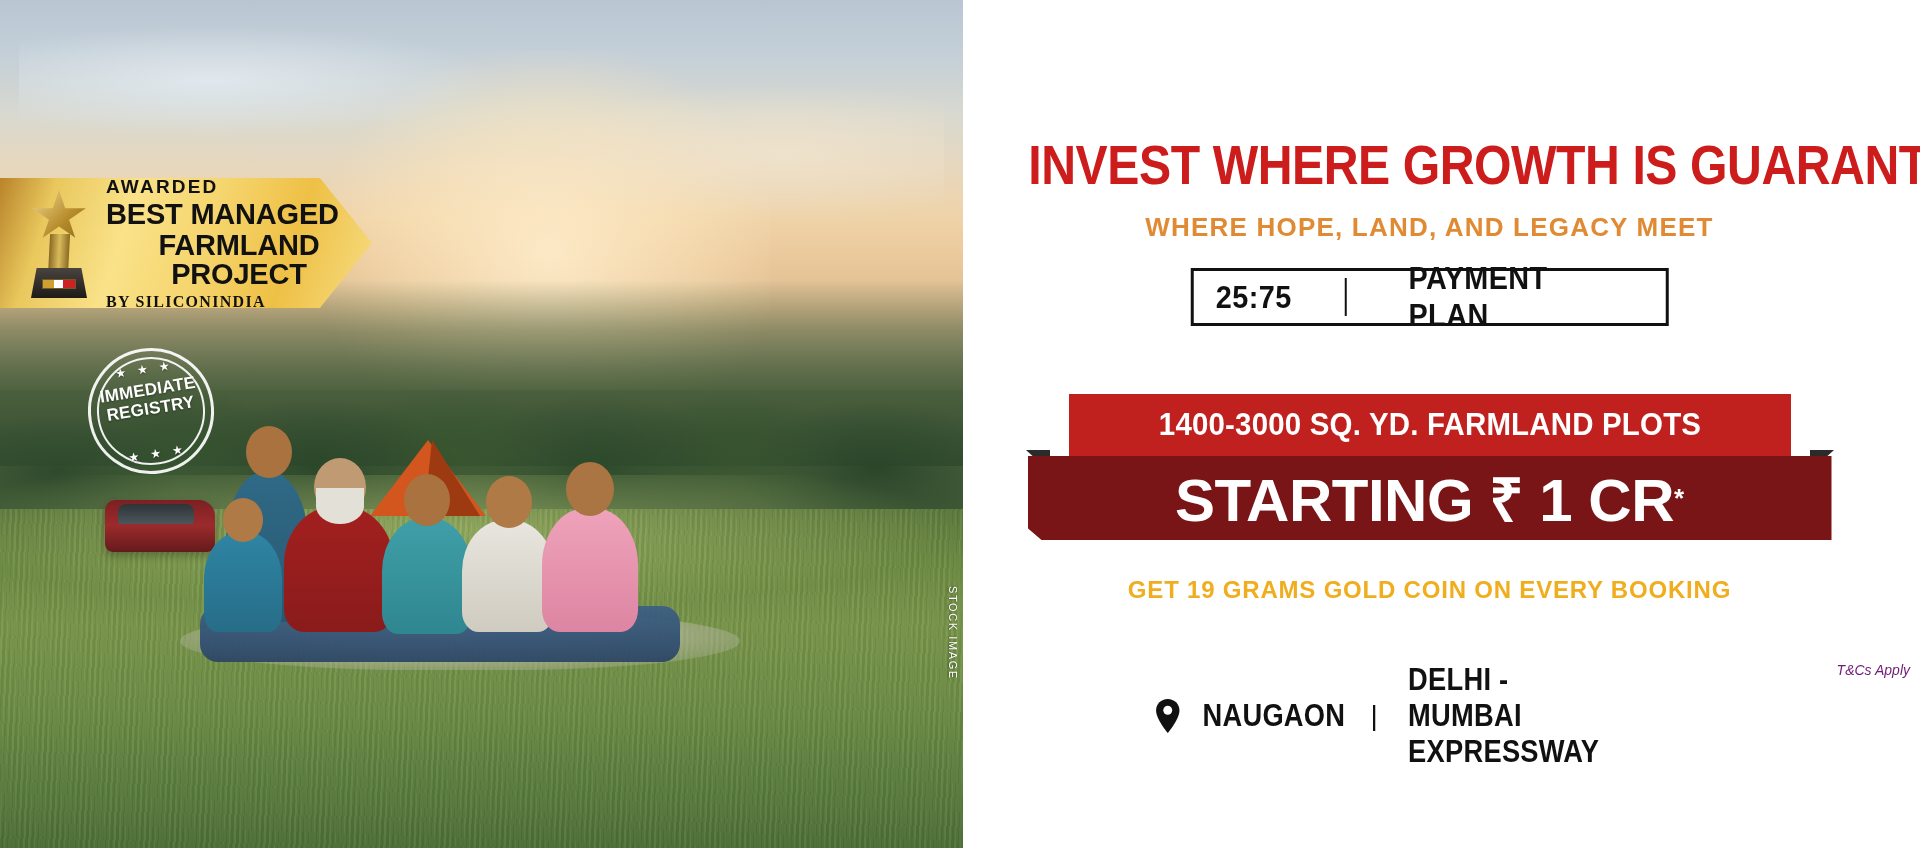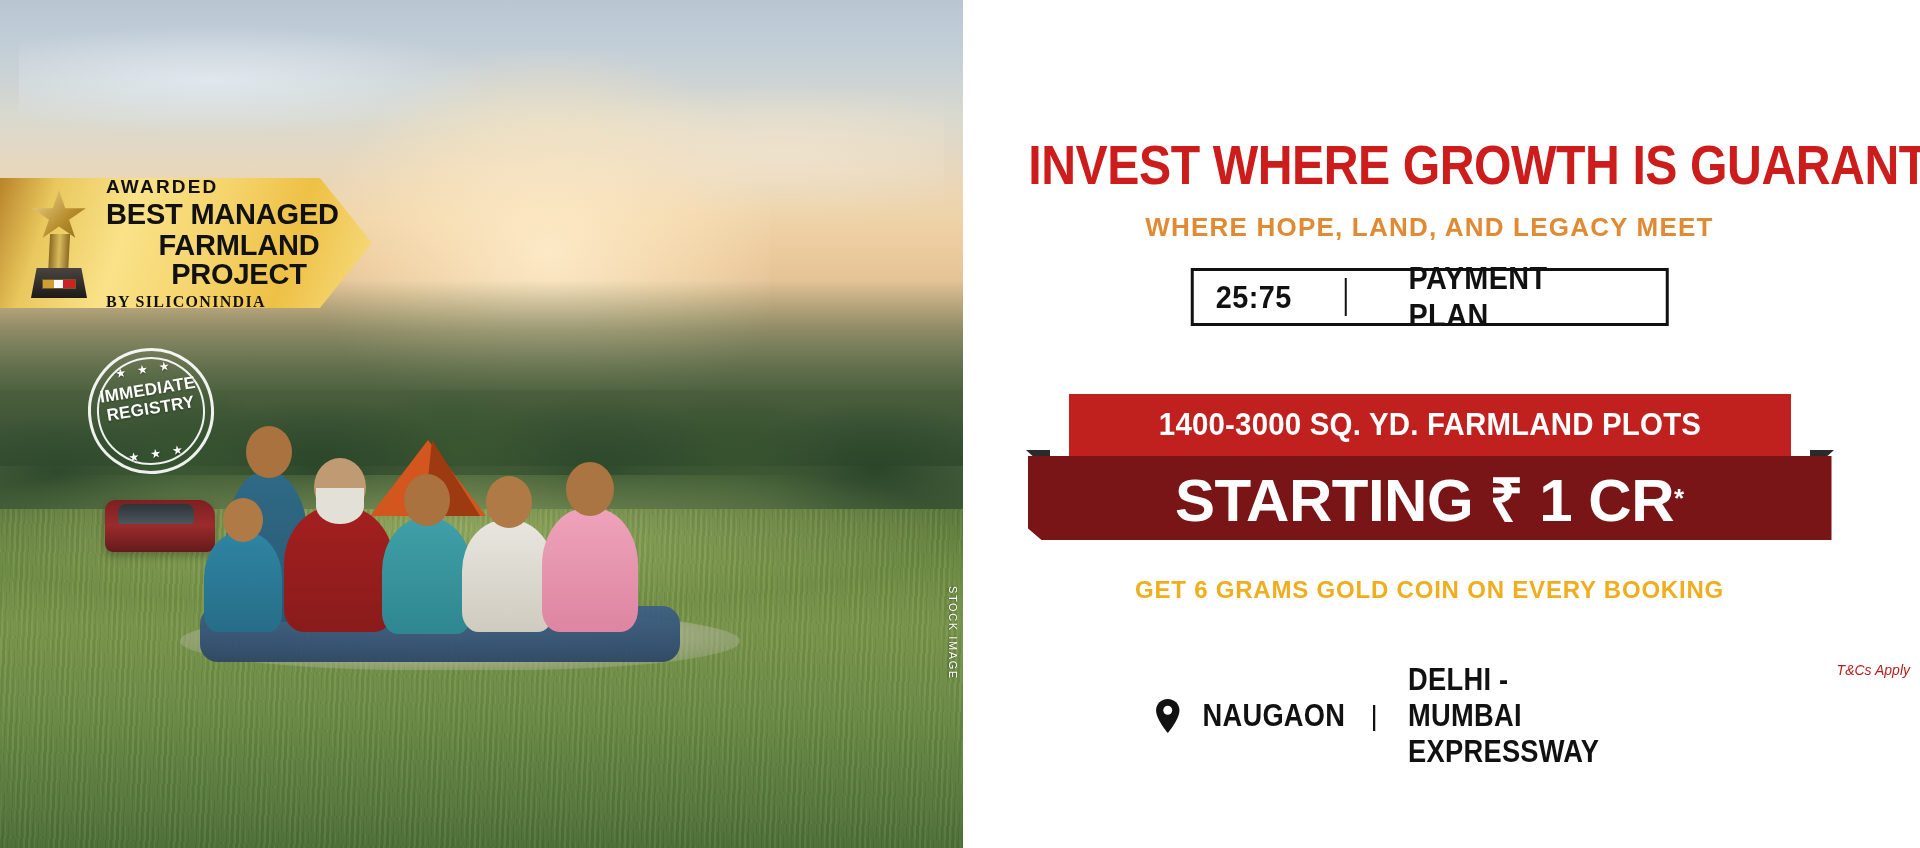--- a/index.html
+++ b/index.html
@@ -321,21 +321,21 @@
     position: absolute; left: 50%; top: 662px;
     transform: translateX(calc(-50% - 48px));
     display: flex; align-items: center; gap: 12px;
     color: #111;
   }
   .pin-icon { width: 26px; height: 34px; flex: 0 0 auto; }
   .loc-text { font-size: 31px; font-weight: 800; letter-spacing: .3px; transform: scaleX(.88); }
   .loc-sep { font-size: 28px; font-weight: 500; color: #111; padding: 0 4px; }
   .tc {
     position: absolute; right: 10px; top: 662px;
-    font-size: 14px; font-style: italic; color: #b91c1c;
+    font-size: 14px; font-style: italic; color: #701a75;
   }
 </style>
 </head>
 <body>
 
 <div class="banner">
 
   <div class="photo-panel">
     <div class="sky"></div>
     <div class="sky-glow"></div>
@@ -412,21 +412,21 @@
     <div class="ribbon-wrap">
       <div class="ribbon-fold-l"></div>
       <div class="ribbon-fold-r"></div>
       <div class="ribbon-red">1400-3000 SQ. YD. FARMLAND PLOTS</div>
       <div class="ribbon-dark">
         <span class="price-text">STARTING ₹ 1 CR</span>
           <span class="price-star">*</span>
       </div>
     </div>
 
-    <div class="offer-1">GET 6 GRAMS GOLD COIN ON EVERY BOOKING</div>
+    <div class="offer-1">GET 19 GRAMS GOLD COIN ON EVERY BOOKING</div>
 
     <div class="loc-row">
       <svg class="pin-icon" viewBox="0 0 24 32">
         <path d="M12 0C5.7 0 1 4.7 1 10.8 1 19 12 32 12 32s11-13 11-21.2C23 4.7 18.3 0 12 0z" fill="#111"></path>
         <circle cx="12" cy="10.6" r="4.2" fill="#fff"></circle>
       </svg>
       <span class="loc-text">NAUGAON</span>
       <span class="loc-sep">|</span>
       <span class="loc-text">DELHI - MUMBAI EXPRESSWAY</span>
     </div>

